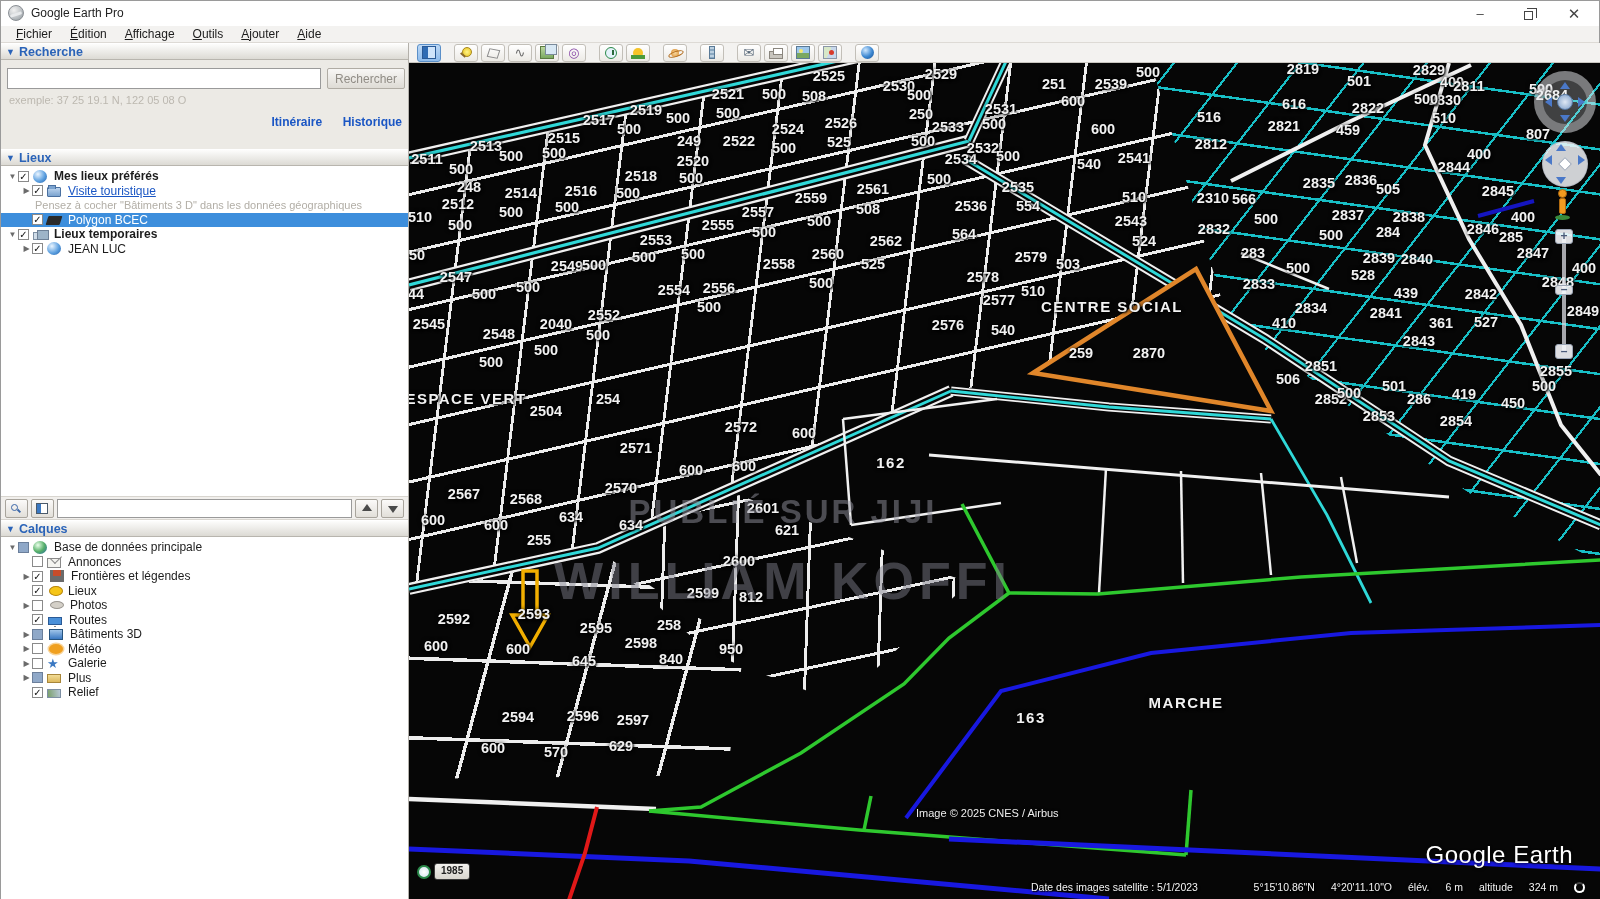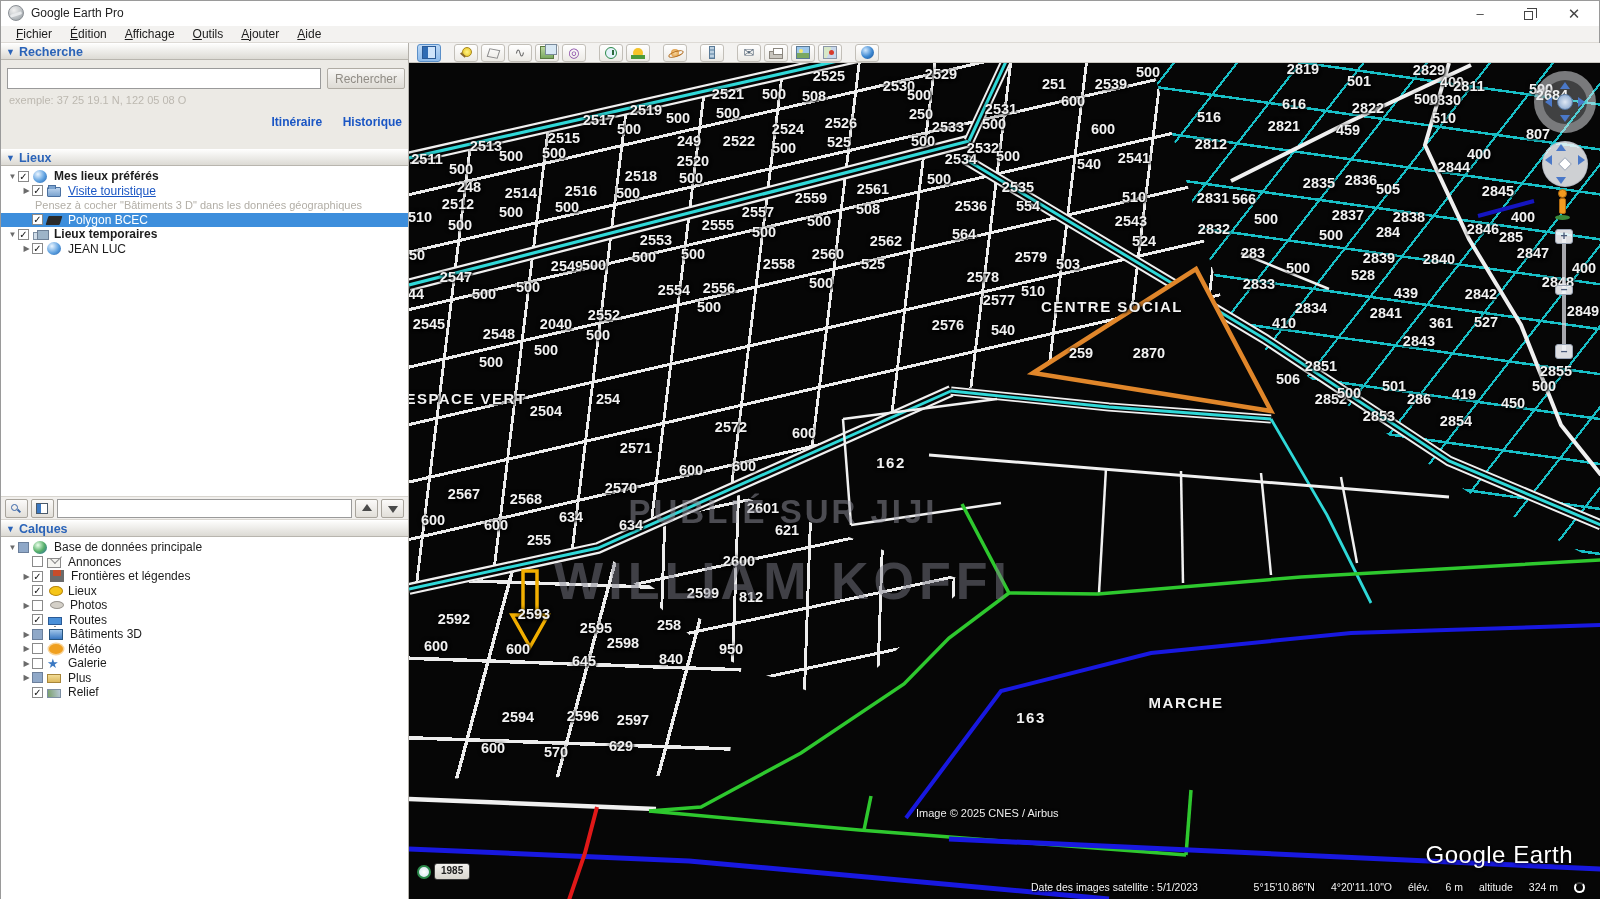--- a/index.html
+++ b/index.html
@@ -593,21 +593,21 @@
         <span class="mlabel" style="left: 574px; top: 214px;">2578</span>
         <span class="mlabel" style="left: 622px; top: 194px;">2579</span>
         <span class="mlabel" style="left: 659px; top: 201px;">503</span>
         <span class="mlabel" style="left: 624px; top: 228px;">510</span>
         <span class="mlabel" style="left: 590px; top: 237px;">2577</span>
         <span class="mlabel" style="left: 539px; top: 262px;">2576</span>
         <span class="mlabel" style="left: 594px; top: 267px;">540</span>
         <span class="mlabel" style="left: 137px; top: 348px;">2504</span>
         <span class="mlabel" style="left: 199px; top: 336px;">254</span>
         <span class="mlabel" style="left: 227px; top: 385px;">2571</span>
-        <span class="mlabel" style="left: 322px; top: 364px;">2572</span>
+        <span class="mlabel" style="left: 332px; top: 364px;">2572</span>
         <span class="mlabel" style="left: 282px; top: 407px;">600</span>
         <span class="mlabel" style="left: 335px; top: 403px;">600</span>
         <span class="mlabel" style="left: 395px; top: 370px;">600</span>
         <span class="mlabel" style="left: 212px; top: 425px;">2570</span>
         <span class="mlabel" style="left: 55px; top: 431px;">2567</span>
         <span class="mlabel" style="left: 117px; top: 436px;">2568</span>
         <span class="mlabel" style="left: 24px; top: 457px;">600</span>
         <span class="mlabel" style="left: 87px; top: 462px;">600</span>
         <span class="mlabel" style="left: 162px; top: 454px;">634</span>
         <span class="mlabel" style="left: 130px; top: 477px;">255</span>
@@ -615,54 +615,54 @@
         <span class="mlabel" style="left: 354px; top: 445px;">2601</span>
         <span class="mlabel" style="left: 378px; top: 467px;">621</span>
         <span class="mlabel" style="left: 330px; top: 498px;">2600</span>
         <span class="mlabel" style="left: 294px; top: 530px;">2599</span>
         <span class="mlabel" style="left: 342px; top: 534px;">812</span>
         <span class="mlabel" style="left: 45px; top: 556px;">2592</span>
         <span class="mlabel" style="left: 27px; top: 583px;">600</span>
         <span class="mlabel" style="left: 125px; top: 551px;">2593</span>
         <span class="mlabel" style="left: 109px; top: 586px;">600</span>
         <span class="mlabel" style="left: 187px; top: 565px;">2595</span>
-        <span class="mlabel" style="left: 214px; top: 580px;">2598</span>
+        <span class="mlabel" style="left: 232px; top: 580px;">2598</span>
         <span class="mlabel" style="left: 260px; top: 562px;">258</span>
         <span class="mlabel" style="left: 262px; top: 596px;">840</span>
         <span class="mlabel" style="left: 322px; top: 586px;">950</span>
         <span class="mlabel" style="left: 175px; top: 598px;">645</span>
         <span class="mlabel" style="left: 109px; top: 654px;">2594</span>
         <span class="mlabel" style="left: 84px; top: 685px;">600</span>
         <span class="mlabel" style="left: 174px; top: 653px;">2596</span>
         <span class="mlabel" style="left: 147px; top: 689px;">570</span>
         <span class="mlabel" style="left: 224px; top: 657px;">2597</span>
         <span class="mlabel" style="left: 212px; top: 683px;">629</span>
         <span class="mlabel" style="left: 672px; top: 290px;">259</span>
         <span class="mlabel" style="left: 740px; top: 290px;">2870</span>
         <span class="mlabel" style="left: 800px; top: 54px;">516</span>
         <span class="mlabel" style="left: 802px; top: 81px;">2812</span>
-        <span class="mlabel" style="left: 804px; top: 135px;">2831</span>
+        <span class="mlabel" style="left: 804px; top: 135px;">2310</span>
         <span class="mlabel" style="left: 835px; top: 136px;">566</span>
         <span class="mlabel" style="left: 857px; top: 156px;">500</span>
         <span class="mlabel" style="left: 805px; top: 166px;">2832</span>
         <span class="mlabel" style="left: 844px; top: 190px;">283</span>
         <span class="mlabel" style="left: 889px; top: 205px;">500</span>
         <span class="mlabel" style="left: 850px; top: 221px;">2833</span>
         <span class="mlabel" style="left: 902px; top: 245px;">2834</span>
         <span class="mlabel" style="left: 875px; top: 260px;">410</span>
         <span class="mlabel" style="left: 910px; top: 120px;">2835</span>
         <span class="mlabel" style="left: 952px; top: 117px;">2836</span>
         <span class="mlabel" style="left: 979px; top: 126px;">505</span>
         <span class="mlabel" style="left: 939px; top: 152px;">2837</span>
         <span class="mlabel" style="left: 922px; top: 172px;">500</span>
         <span class="mlabel" style="left: 1000px; top: 154px;">2838</span>
         <span class="mlabel" style="left: 979px; top: 169px;">284</span>
         <span class="mlabel" style="left: 970px; top: 195px;">2839</span>
         <span class="mlabel" style="left: 954px; top: 212px;">528</span>
-        <span class="mlabel" style="left: 1030px; top: 196px;">2840</span>
+        <span class="mlabel" style="left: 996px; top: 196px; padding-left: 24px;">2840</span>
         <span class="mlabel" style="left: 997px; top: 230px;">439</span>
         <span class="mlabel" style="left: 977px; top: 250px;">2841</span>
         <span class="mlabel" style="left: 1032px; top: 260px;">361</span>
         <span class="mlabel" style="left: 1077px; top: 259px;">527</span>
         <span class="mlabel" style="left: 1072px; top: 231px;">2842</span>
         <span class="mlabel" style="left: 1010px; top: 278px;">2843</span>
         <span class="mlabel" style="left: 1045px; top: 104px;">2844</span>
         <span class="mlabel" style="left: 1070px; top: 91px;">400</span>
         <span class="mlabel" style="left: 1089px; top: 128px;">2845</span>
         <span class="mlabel" style="left: 1074px; top: 166px;">2846</span>

